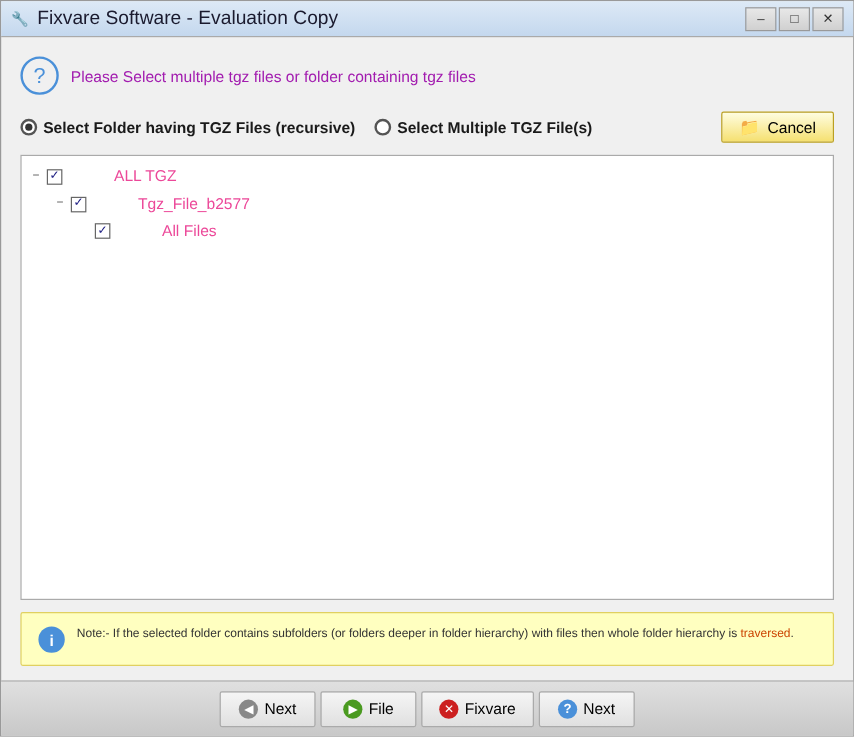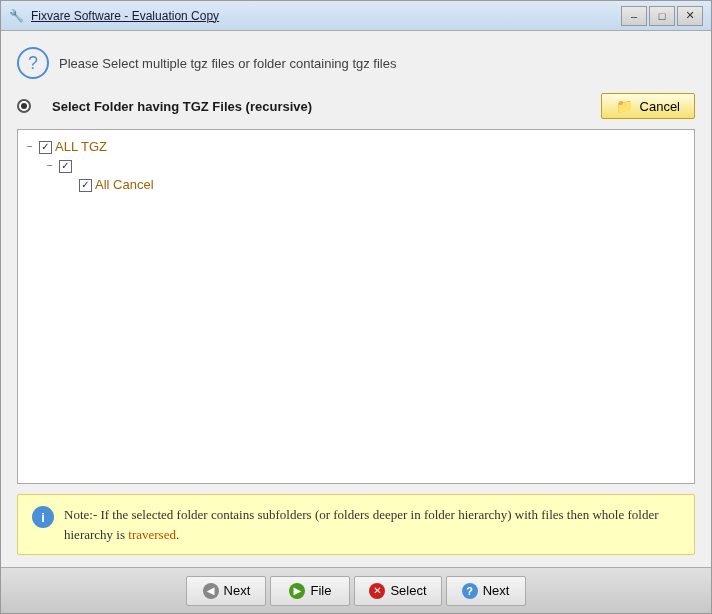--- a/index.html
+++ b/index.html
@@ -32,24 +32,23 @@
       width: 16px;
       height: 16px;
       margin-right: 6px;
       display: flex;
       align-items: center;
       justify-content: center;
       font-size: 12px;
     }
     .title-bar-text {
       flex: 1;
-      font-size: 12px;
+      font-size: 16px;
       color: #1a1a2e;
       font-weight: normal;
-      text-decoration: underline;
     }
     .title-bar-controls {
       display: flex;
       gap: 2px;
     }
     .title-btn {
       width: 26px;
       height: 20px;
       background: linear-gradient(to bottom, #e8e8e8, #d0d0d0);
       border: 1px solid #999;
@@ -82,32 +81,32 @@
       border: 2px solid #4a90d9;
       display: flex;
       align-items: center;
       justify-content: center;
       font-size: 18px;
       color: #4a90d9;
       flex-shrink: 0;
     }
     .header-text {
       font-size: 13px;
-      color: #404040;
+      color: #a21caf;
     }
     
     .options-row {
       display: flex;
       align-items: center;
       gap: 16px;
     }
     .radio-option {
       display: flex;
       align-items: flex-start;
-      gap: 21px;
+      gap: 5px;
       cursor: pointer;
     }
     .radio-circle {
       width: 14px;
       height: 14px;
       border-radius: 50%;
       border: 2px solid #555;
       background: white;
       display: flex;
       align-items: center;
@@ -172,23 +171,24 @@
       border: 1px solid #666;
       background: white;
       display: flex;
       align-items: center;
       justify-content: center;
       font-size: 10px;
       color: #1a1a80;
       flex-shrink: 0;
     }
     .tree-label {
-      color: #a16207;
+      color: #ec4899;
       text-decoration: none;
       font-size: 13px;
+      margin-left: 40px;
     }
     
     .note-area {
       background: #ffffc0;
       border: 1px solid #e0d060;
       padding: 10px 14px;
       display: flex;
       align-items: flex-start;
       gap: 10px;
       border-radius: 2px;
@@ -200,21 +200,21 @@
       background: #4a90d9;
       color: white;
       display: flex;
       align-items: center;
       justify-content: center;
       font-size: 13px;
       font-weight: bold;
       flex-shrink: 0;
       margin-top: 1px;
     }
-    .note-text { font-size: 13px; color: #333; line-height: 1.5; font-family: Liberation Serif, serif; }
+    .note-text { font-size: 10px; color: #333; line-height: 1.5; }
     .note-highlight { color: #cc4400; }
     
     .footer {
       height: 46px;
       background: linear-gradient(to bottom, #e0e0e0, #c8c8c8);
       border-top: 1px solid #aaa;
       display: flex;
       align-items: center;
       justify-content: center;
       gap: 4px;
@@ -302,40 +302,45 @@
       <div class="header-icon">?</div>
       <span class="header-text">Please Select multiple tgz files or folder containing tgz files</span>
     </div>
 
     <div class="options-row">
       <div class="radio-option">
         <div class="radio-circle selected">
         </div>
         <span class="radio-label">Select Folder having TGZ Files (recursive)</span>
       </div>
+      <div class="radio-option">
+        <div class="radio-circle"></div>
+        <span class="radio-label">Select Multiple TGZ File(s)</span>
+      </div>
       <button class="browse-btn">
         <span class="browse-icon">📁</span>
         <span>Cancel</span>
       </button>
     </div>
 
     <div class="tree-area" id="tree-container">
     <div class="tree-node level-0">
           <span class="tree-expander">−</span>
           <div class="tree-checkbox">✓</div>
           <span class="tree-label">ALL TGZ</span>
         </div>
         <div class="tree-node level-1">
           <span class="tree-expander">−</span>
           <div class="tree-checkbox">✓</div>
+          <span class="tree-label">Tgz_File_b2577</span>
         </div>
         <div class="tree-node level-2">
           <span style="width: 12px; display: inline-block;"></span>
           <div class="tree-checkbox">✓</div>
-          <span class="tree-label">All Cancel</span>
+          <span class="tree-label">All Files</span>
         </div>
       </div>
 
     <div class="note-area">
       <div class="note-icon">i</div>
       <div class="note-text">
         <span>Note:- If the selected folder contains subfolders (or folders deeper in folder hierarchy) with files then whole folder hierarchy is </span><span class="note-highlight">traversed</span><span>.</span>
       </div>
     </div>
   </div>
@@ -344,20 +349,20 @@
     <button class="footer-btn">
       <div class="btn-icon-back">◀</div>
       <span>Next</span>
     </button>
     <button class="footer-btn">
       <div class="btn-icon-next">▶</div>
       <span>File</span>
     </button>
     <button class="footer-btn">
       <div class="btn-icon-cancel">✕</div>
-      <span>Select</span>
+      <span>Fixvare</span>
     </button>
     <button class="footer-btn">
       <div class="btn-icon-help">?</div>
       <span>Next</span>
     </button>
   </div>
 </div>
 
 </body></html>

